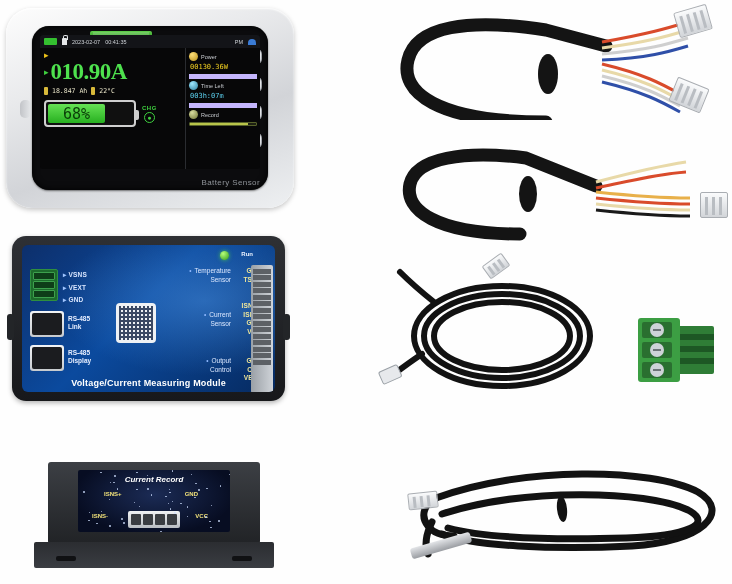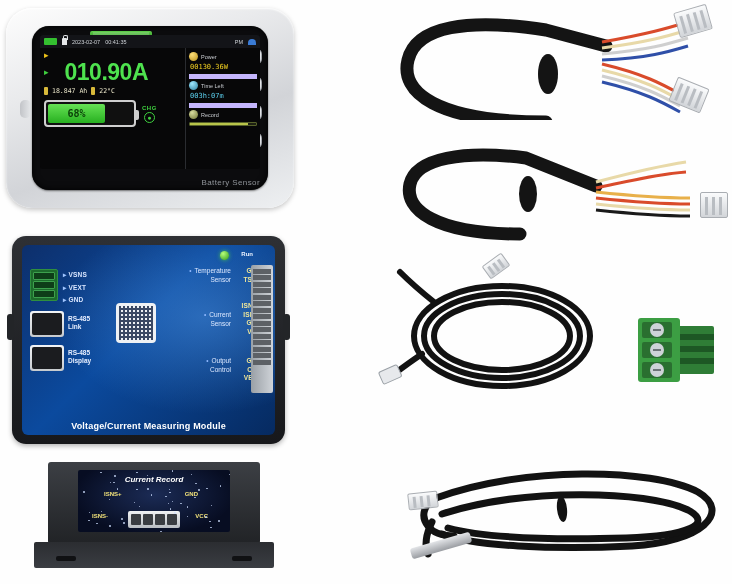--- a/index.html
+++ b/index.html
@@ -83,43 +83,43 @@
   .lcd-body { display: flex; height: 121px; }
   .lcd-main { width: 145px; padding: 3px 0 0 4px; position: relative; }
   .readout-row { display: flex; align-items: center; gap: 2px; }
   .caret { color: #f0c419; font-size: 9px; line-height: 1; }
   .caret.grn { color: #3fd23f; }
   .big-volt {
     font-family: "DejaVu Sans Mono", monospace;
     font-size: 23px; font-weight: 700; color: #f2d021; letter-spacing: -0.5px; line-height: 1.05;
   }
   .big-amp {
-    font-family: Liberation Sans, sans-serif;
-    font-size: 23px; font-weight: 700; color: #4ee24e; letter-spacing: -0.5px; line-height: 1.05; margin-left: 14px;
+    font-family: Liberation Serif, serif;
+    font-size: 23px; font-weight: 700; color: #4ee24e; letter-spacing: -0.5px; line-height: 1.05;
   }
   .mini-row {
     display: flex; align-items: center; gap: 4px; margin-top: 3px;
     font-size: 6.5px; color: #e8e4c8; font-family: "DejaVu Sans Mono", monospace;
   }
   .mini-ico { width:4px;height:8px;background:#d8b93a;border-radius:1px; }
   .mini-ico.red { background:#d8b93a; }
   .batt-row { display:flex; align-items:center; gap:6px; margin-top:5px; }
   .batt-shell {
     width: 92px; height: 27px; border: 2px solid #cfcfcf; border-radius: 4px;
     position: relative; background: #101010; padding: 2px;
   }
   .batt-shell::after {
     content:""; position:absolute; right:-5px; top:8px; width:3px; height:10px;
     background:#cfcfcf; border-radius:0 2px 2px 0;
   }
   .batt-fill {
     height: 100%; background: linear-gradient(180deg,#66e255,#27b020);
     border-radius: 2px; display: flex; align-items: center; justify-content: center;
   }
-  .batt-pct { font-size: 10px; font-weight: 700; color: #0a3d08; font-family:"DejaVu Sans Mono",monospace; }
+  .batt-pct { font-size: 15px; font-weight: 400; color: #0a3d08; font-family:"DejaVu Sans Mono",monospace; }
   .chg-wrap { text-align: center; color: #3fd23f; }
   .chg-txt { font-size: 6px; font-weight: 700; letter-spacing: .5px; }
   .chg-circ {
     width: 11px; height: 11px; border: 1.5px solid #3fd23f; border-radius: 50%;
     margin: 1px auto 0; display:flex;align-items:center;justify-content:center;
     font-size:7px; color:#3fd23f;
   }
 
   .lcd-side { width: 75px; border-left: 1px solid #2a2c30; padding: 2px 3px; }
   .side-card { border-bottom: 5px solid #c4b5fd; padding: 2px 0 3px; }
@@ -135,21 +135,21 @@
   .rec-bar { height: 4px; background:#1d2013; border:1px solid #57612a; border-radius:1px; margin-top:3px; }
   .rec-bar i { display:block; height:100%; width:88%; background:#b8c44a; }
 
   .brand {
     position: absolute; left: 0; right: 8px; bottom: 3px;
     text-align: right; font-size: 8px; color: #8f9398; letter-spacing: .4px;
   }
 
   
   .module {
-    position: absolute; left: 12px; top: 236px; width: 273px; height: 208px;
+    position: absolute; left: 12px; top: 236px; width: 273px; height: 165px;
     background: linear-gradient(180deg,#2e3034,#17181b);
     border-radius: 14px; box-shadow: 0 2px 5px rgba(0,0,0,.3);
     padding: 9px 10px;
   }
   .module-tabL, .module-tabR {
     position: absolute; width: 7px; height: 26px; background: #232528; border-radius: 3px;
   }
   .module-tabL { left: -5px; top: 78px; }
   .module-tabR { right: -5px; top: 78px; }
   .module-face {

